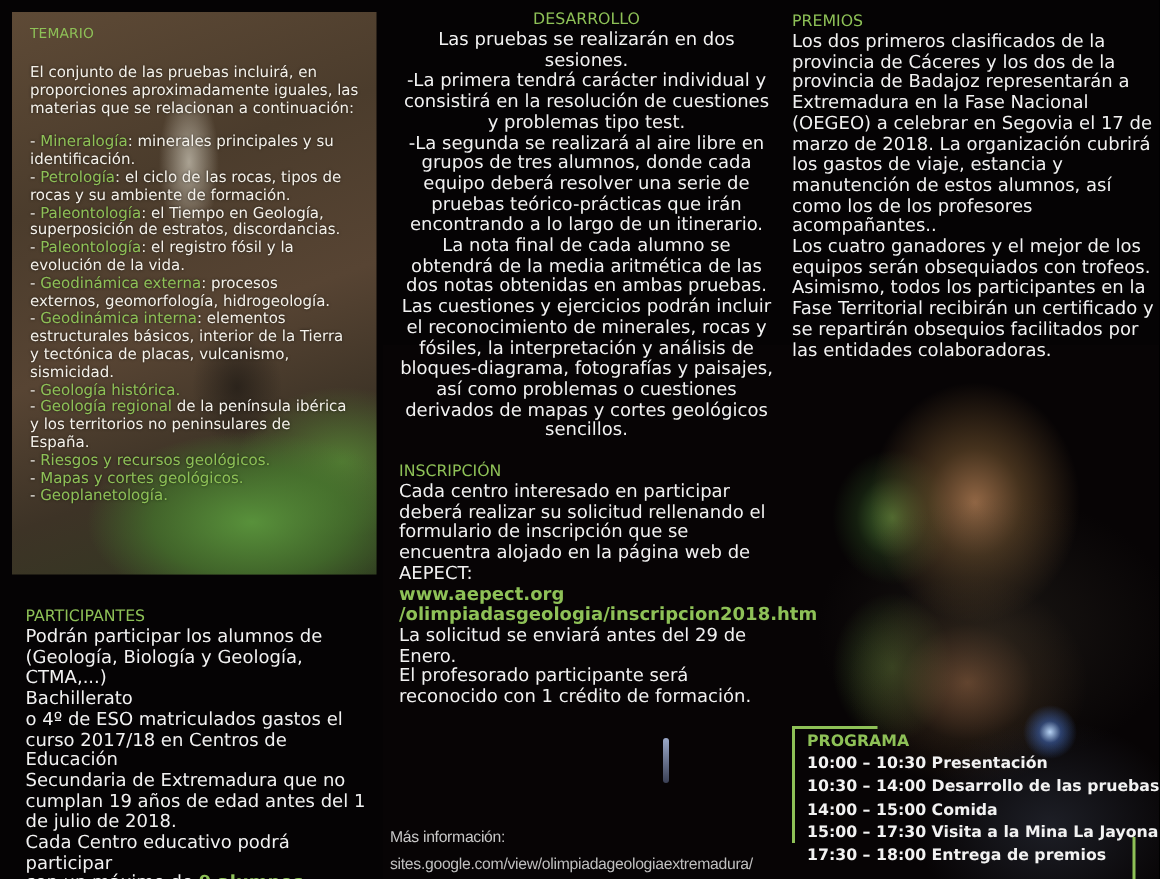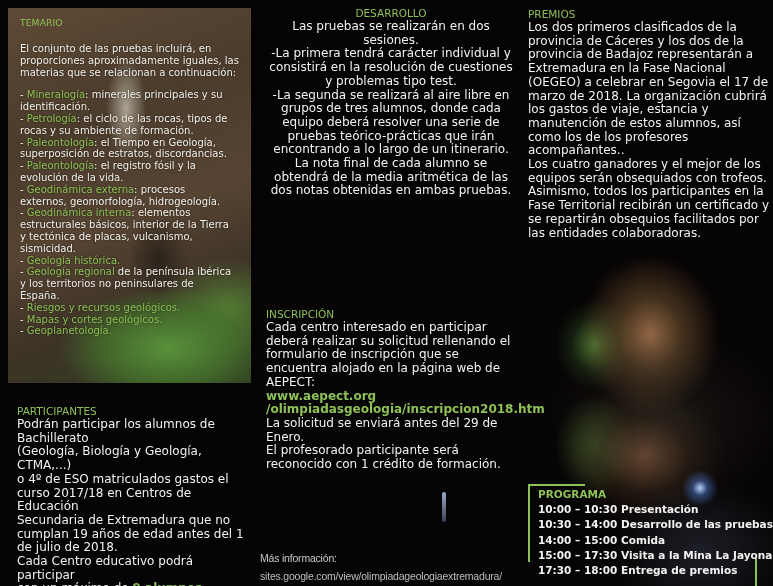--- a/index.html
+++ b/index.html
@@ -89,37 +89,38 @@
       <li><span>- </span><span class="hl">Geología regional</span><span> de la península ibérica y los territorios no peninsulares de España.</span></li>
       <li><span>- </span><span class="hl">Riesgos y recursos geológicos.</span><span></span></li>
       <li><span>- </span><span class="hl">Mapas y cortes geológicos.</span><span></span></li>
       <li><span>- </span><span class="hl">Geoplanetología.</span><span></span></li>
     </ul>
   </div>
 
   <div class="participantes">
     <div class="section-title">PARTICIPANTES</div>
     <div class="body-text">Podrán participar los alumnos de</div>
+    <div class="body-text">(Geología, Biología y Geología, CTMA,...)</div>
     <div class="body-text">Bachillerato</div>
-    <div class="body-text">(Geología, Biología y Geología, CTMA,...)</div>
     <div class="body-text">o 4º de ESO matriculados gastos el</div>
     <div class="body-text">curso 2017/18 en Centros de Educación</div>
     <div class="body-text">Secundaria de Extremadura que no</div>
     <div class="body-text">cumplan 19 años de edad antes del 1</div>
     <div class="body-text">de julio de 2018.</div>
     <div class="body-text">Cada Centro educativo podrá participar</div>
     <div class="body-text"><span>con un máximo de </span><span class="hl">9 alumnos.</span></div>
   </div>
 
   <div class="desarrollo">
     <div class="section-title">DESARROLLO</div>
     <p class="body-text">Las pruebas se realizarán en dos sesiones.</p>
     <p class="body-text">-La primera tendrá carácter individual y consistirá en la resolución de cuestiones y problemas tipo test.</p>
     <p class="body-text">-La segunda se realizará al aire libre en grupos de tres alumnos, donde cada equipo deberá resolver una serie de pruebas teórico-prácticas que irán encontrando a lo largo de un itinerario.</p>
     <p class="body-text">La nota final de cada alumno se obtendrá de la media aritmética de las dos notas obtenidas en ambas pruebas.</p>
+    <p class="body-text">Las cuestiones y ejercicios podrán incluir el reconocimiento de minerales, rocas y fósiles, la interpretación y análisis de bloques-diagrama, fotografías y paisajes, así como problemas o cuestiones derivados de mapas y cortes geológicos sencillos.</p>
   </div>
 
   <div class="inscripcion">
     <div class="section-title">INSCRIPCIÓN</div>
     <p class="body-text">Cada centro interesado en participar deberá realizar su solicitud rellenando el formulario de inscripción  que se encuentra alojado en la página web de AEPECT:</p>
     <a class="body-text link"><span>www.aepect.org</span><br><span>/olimpiadasgeologia/inscripcion2018.htm</span></a>
     <p class="body-text">La solicitud se enviará antes del 29 de Enero.</p>
     <p class="body-text">El profesorado participante será reconocido con 1 crédito de formación.</p>
   </div>
 

